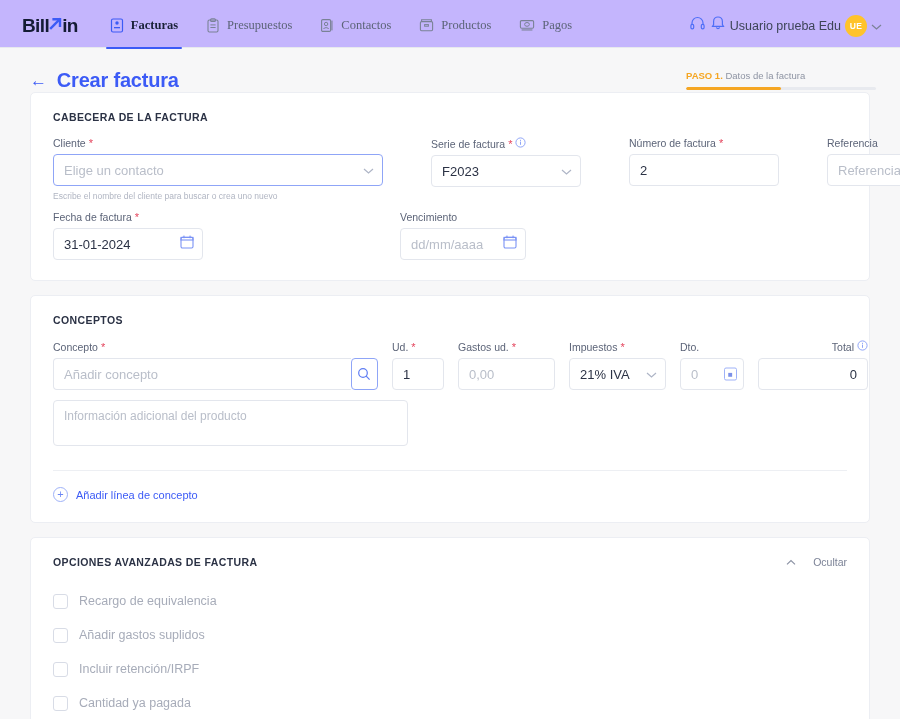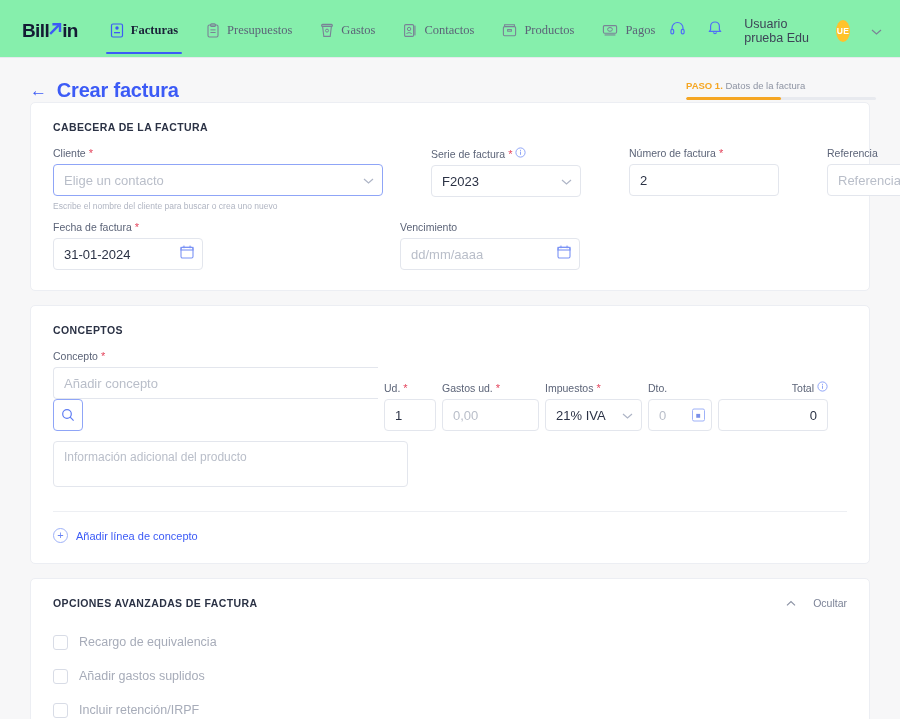--- a/index.html
+++ b/index.html
@@ -7,22 +7,22 @@
     margin: 0; padding: 0;
     width: 900px; height: 719px;
     overflow: hidden;
     background: #f7f7f8;
     font-family: "Liberation Sans", sans-serif;
     color: #2b3245;
   }
 
   
   .topbar {
-    height: 58px;
-    background: #86efac;
+    height: 48px;
+    background: #c4b5fd;
     border-bottom: 1px solid #e7e9ee;
     display: flex;
     align-items: center;
     padding: 4px 16px 0 22px;
     position: relative;
   }
   .logo {
     display: flex; align-items: baseline;
     font-size: 19px; font-weight: bold;
     letter-spacing: -0.6px;
@@ -43,21 +43,21 @@
   }
   .navitem.active { color: #1a2138; font-weight: bold; }
   .navitem.active:after {
     content: ""; position: absolute; left: 10px; right: 10px; bottom: 0;
     height: 2.5px; background: #3c5bf6; border-radius: 2px;
   }
   .navitem svg { display: block; }
 
   .topright {
     margin-left: auto;
-    display: flex; align-items: center; gap: 21px;
+    display: flex; align-items: center; gap: 4px;
     padding-right: 2px;
   }
   .username { font-size: 12.5px; color: #3d4457; }
   .avatar {
     width: 22px; height: 22px; border-radius: 50%;
     background: #ffc32b; color: #fff;
     font-size: 8.5px; font-weight: bold;
     display: flex; align-items: center; justify-content: center;
     letter-spacing: .3px;
   }
@@ -138,30 +138,30 @@
     row-gap: 0px;
     gap: 48px;
   }
   .hdr-row2 { display: grid; grid-template-columns: 330px 150px 150px 150px;
     column-gap: 12px; margin-top: 10px; gap: 17px; }
 
   
   .cpt-grid {
     display: grid;
     grid-template-columns: 325px 52px 97px 97px 64px 110px;
-    column-gap: 6px;
+    column-gap: 14px;
     align-items: end;
   }
   .lbl-right { justify-content: flex-end; }
   .srchbox {
     width: 100%; height: 32px; border: 1px solid #8fa5f7; border-radius: 4px;
     display: flex; align-items: center; justify-content: center;
     background: #fff; cursor: pointer;
   }
-  .conceptinp-wrap { display: flex; flex-direction: column; }
+  .conceptinp-wrap { display: flex; }
   .conceptinp-wrap .inp { border-right: none; border-radius: 4px 0 0 4px; }
   .num-right { text-align: right; }
   .dto-wrap { position: relative; }
   .dto-toggle {
     position: absolute; right: 7px; top: 50%; transform: translateY(-50%);
     width: 13px; height: 13px; border: 1px solid #9fb2f8; border-radius: 2px;
     display: flex; align-items: center; justify-content: center;
     font-size: 8px; color: #7b90e8; cursor: pointer; background: #fff;
   }
   .total-inp { background: #fff; }
@@ -239,30 +239,20 @@
         <svg width="14" height="15" viewBox="0 0 14 15">
             <rect x="2" y="2" width="10" height="12" rx="1.4" fill="none" stroke="#7a8296" stroke-width="1.1"></rect>
             <rect x="4.6" y="0.8" width="4.8" height="2.6" rx="1" fill="none" stroke="#7a8296" stroke-width="1.1"></rect>
             <rect x="4.4" y="6.4" width="5.2" height="1" fill="#7a8296"></rect>
             <rect x="4.4" y="9" width="5.2" height="1" fill="#7a8296"></rect>
           </svg>
       </span>
       <span>Presupuestos</span>
     </div>
 
-    <div class="navitem">
-      <span>
-        <svg width="14" height="15" viewBox="0 0 14 15">
-            <path d="M2.6 3.2 L11.4 3.2 L10.2 13.4 L3.8 13.4 Z" fill="none" stroke="#7a8296" stroke-width="1.1"></path>
-            <rect x="1.6" y="1.4" width="10.8" height="2" rx="1" fill="none" stroke="#7a8296" stroke-width="1.1"></rect>
-            <circle cx="7" cy="7.6" r="1.5" fill="none" stroke="#7a8296" stroke-width="1"></circle>
-          </svg>
-      </span>
-      <span>Gastos</span>
-    </div>
 
     <div class="navitem">
       <span>
         <svg width="14" height="15" viewBox="0 0 14 15">
             <rect x="1.6" y="1.6" width="9" height="11.8" rx="1.2" fill="none" stroke="#7a8296" stroke-width="1.1"></rect>
             <circle cx="6.1" cy="6" r="1.7" fill="none" stroke="#7a8296" stroke-width="1"></circle>
             <path d="M3.6 11 C3.6 9.2 8.6 9.2 8.6 11" fill="none" stroke="#7a8296" stroke-width="1"></path>
             <rect x="11.4" y="2.6" width="1.1" height="9.8" fill="#7a8296"></rect>
           </svg>
       </span>
@@ -409,21 +399,21 @@
               <rect x="9.5" y="0.6" width="1.1" height="2.6" fill="#7b93f5"></rect>
             </svg>
         </span>
       </div>
     </div>
 
     <div>
       <div class="fieldlabel">
         <span>Vencimiento</span>
       </div>
-      <div class="selwrap" style="width:180px">
+      <div class="selwrap" style="width:126px">
         <input class="inp" value="" placeholder="dd/mm/aaaa" style="">
         <span class="calicon">
           <svg width="14" height="14" viewBox="0 0 14 14">
               <rect x="1" y="2.4" width="12" height="10.6" rx="1.4" fill="none" stroke="#7b93f5" stroke-width="1.1"></rect>
               <rect x="1" y="2.4" width="12" height="2.6" fill="none" stroke="#7b93f5" stroke-width="1.1"></rect>
               <rect x="3.4" y="0.6" width="1.1" height="2.6" fill="#7b93f5"></rect>
               <rect x="9.5" y="0.6" width="1.1" height="2.6" fill="#7b93f5"></rect>
             </svg>
         </span>
       </div>

